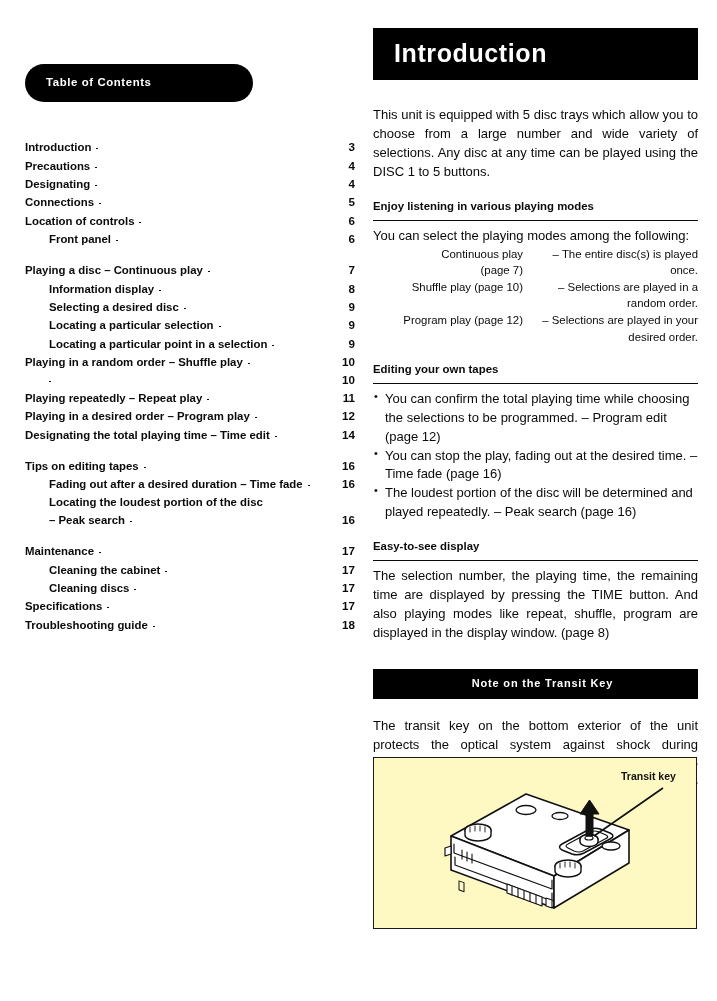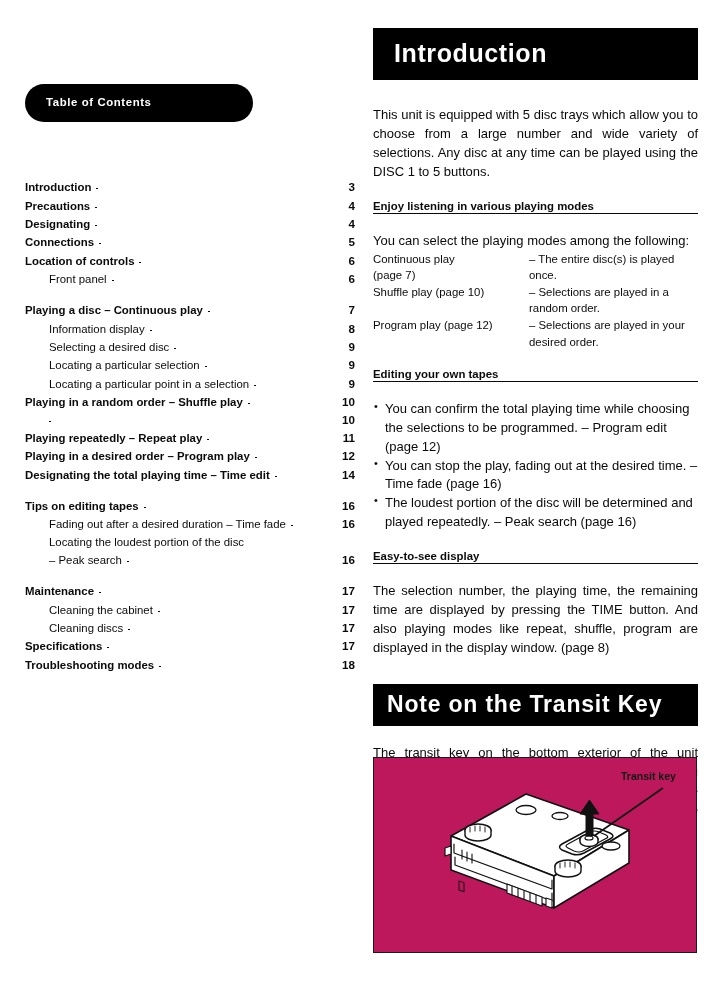--- a/index.html
+++ b/index.html
@@ -62,29 +62,30 @@
     font-weight: bold;
     letter-spacing: .6px;
     line-height: 1;
     padding: 13px 0 14px 21px;
     box-sizing: border-box;
   }
   .banner.toc   { width: 228px; }
   .banner.intro { width: 325px; }
 
   .banner.small {
-    font-size: 23px;
+    font-size: 11px;
     padding: 9px 0 10px 14px;
     letter-spacing: .8px;
     width: 325px;
+    text-align: center;
   }
 
   
   .toc {
-    margin-top: 56px;
+    margin-top: 36px;
     font-size: 11.4px;
     border-radius: 19px;
   }
   .toc-row {
     display: flex;
     align-items: baseline;
     line-height: 1.52;
     white-space: nowrap;
   }
   .toc-row .t-label {
@@ -111,53 +112,54 @@
         rgba(0,0,0,0) 1.6px, rgba(0,0,0,0) 2.9px);
   }
   .toc-row .t-page {
     flex: 0 0 22px;
     text-align: right;
     font-weight: bold;
     font-size: 11.6px;
   }
   .toc-row.lvl1 .t-label { font-weight: bold; }
   .toc-row.lvl2 { padding-left: 24px; font-weight: normal; }
-  .toc-row.lvl2 .t-label { font-weight: normal; }
+  .toc-row.lvl2 .t-label { font-weight: bold; }
   .toc-row.nodots .t-label { padding-right: 0; }
   .toc-gap { height: 13px; }
 
   
   .body-p {
     font-size: 13px;
     line-height: 1.46;
     text-align: justify;
     margin: 0;
   }
   .spacer-18 { height: 18px; }
   .spacer-12 { height: 12px; }
   .spacer-26 { height: 26px; }
 
   .sec-head {
     font-size: 11.4px;
     font-weight: bold;
     border-bottom: 1.6px solid #0a0a0a;
-    padding-bottom: 1px;
-    margin: 0 0 18px 0;
+    padding-bottom: 8px;
+    margin: 0 0 6px 0;
   }
 
   
   .modes {
     width: 100%;
     border-collapse: collapse;
     font-size: 11.4px;
     line-height: 1.45;
   }
   .modes td {
     vertical-align: top;
     padding: 0 0 0 0;
+    text-align: right;
   }
   .modes td.m-name { width: 150px; padding-right: 6px; }
   .modes td.m-desc { width: auto; }
 
   
   .bullets {
     margin: 0;
     padding: 0;
     list-style: none;
     font-size: 13px;
@@ -175,24 +177,24 @@
     top: -1px;
     font-size: 11px;
   }
 
   
   .illus-box {
     position: absolute;
     left: 373px;
     top: 757px;
     width: 324px;
-    height: 196px;
+    height: 172px;
     border: 1.5px solid #1a1a1a;
     box-sizing: border-box;
-    background: #be185d;
+    background: #fef9c3;
   }
   .illus-box svg { display: block; }
   .callout-label {
     font-size: 10.5px;
     font-weight: bold;
     font-family: "Liberation Sans", "DejaVu Sans", sans-serif;
   }
 </style>
 </head>
 <body>
@@ -321,21 +323,21 @@
           <span class="t-label">Cleaning discs</span>
           <span class="t-dots"></span>
           <span class="t-page">17</span>
         </div>
         <div class="toc-row lvl1">
           <span class="t-label">Specifications</span>
           <span class="t-dots"></span>
           <span class="t-page">17</span>
         </div>
         <div class="toc-row lvl1">
-          <span class="t-label">Troubleshooting modes</span>
+          <span class="t-label">Troubleshooting guide</span>
           <span class="t-dots"></span>
           <span class="t-page">18</span>
         </div>
       </div>
   </div>
 
   <div class="col-right">
 
     <div class="banner intro">Introduction</div>
 

